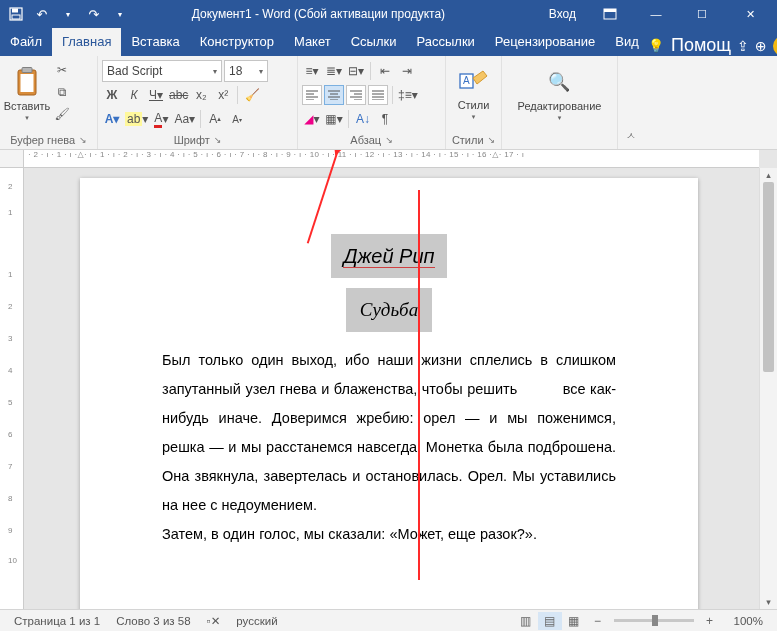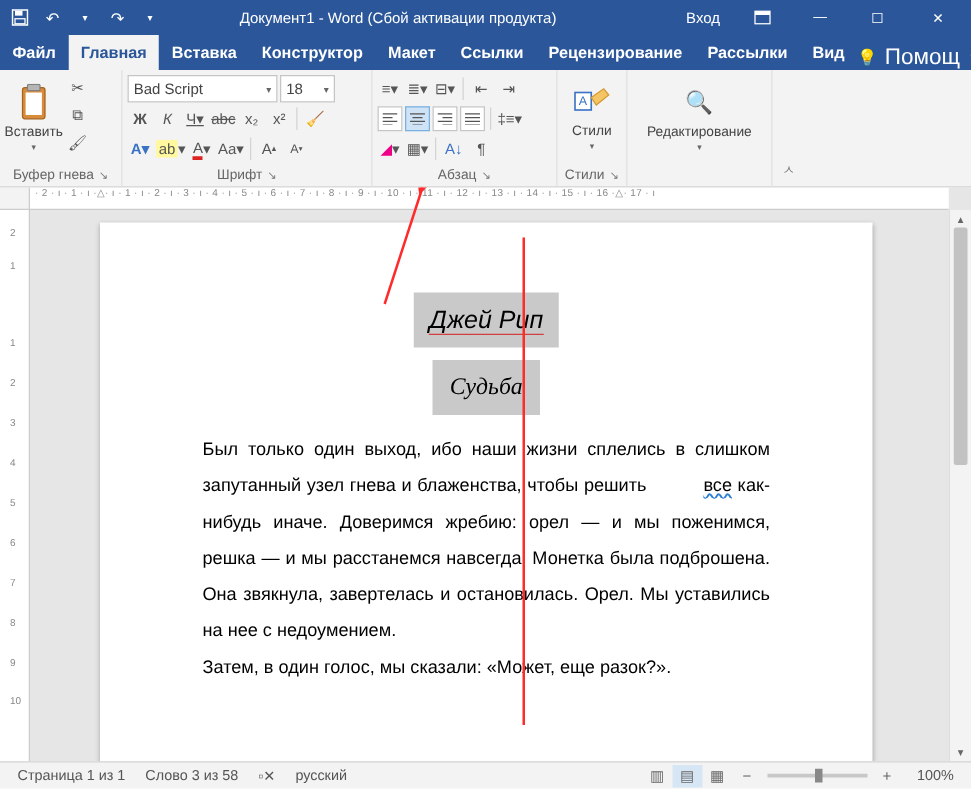--- a/index.html
+++ b/index.html
@@ -7,21 +7,21 @@
 
 .titlebar { height: 28px; background: #2b579a; display: flex; align-items: center; color: #fff; font-size: 12px; }
 .qat { display: flex; align-items: center; padding-left: 4px; gap: 2px; }
 .qat-btn { width: 24px; height: 24px; display: flex; align-items: center; justify-content: center; color: #fff; font-size: 13px; }
 .title-center { flex: 1; text-align: center; white-space: nowrap; overflow: hidden; }
 .title-right { display: flex; align-items: center; gap: 6px; padding-right: 4px; margin-left: 44px; }
 .win-btn { width: 40px; height: 28px; display: flex; align-items: center; justify-content: center; color: #fff; font-size: 11px; }
 .win-btn.close { width: 45px; }
 
 .tabs { height: 28px; background: #2b579a; display: flex; align-items: flex-end; color: #fff; font-size: 13px; }
-.tab { padding: 4px 10px 6px; height: 28px; display: flex; align-items: center; font-weight: bold; }
+.tab { padding: 4px 10px 6px; height: 28px; display: flex; align-items: center; }
 .tab.active { background: #f3f3f3; color: #2b579a; }
 .tabs-right { margin-left: auto; display: flex; align-items: center; gap: 6px; padding-right: 8px; font-size: 13px; }
 .lamp { font-size: 13px; }
 .help-txt { font-size: 18px; }
 .smiley { width: 20px; height: 20px; border-radius: 50%; background: #f5b90f; display: flex; align-items: center; justify-content: center; font-size: 11px; color: #80591d; }
 
 .ribbon { height: 94px; background: #f3f3f3; border-bottom: 1px solid #d4d4d4; display: flex; }
 .rgroup { border-right: 1px solid #e1e1e1; display: flex; flex-direction: column; }
 .rgroup-body { flex: 1; display: flex; padding: 2px 4px 0; align-items: flex-start; }
 .rgroup-label { font-size: 11px; color: #666; text-align: center; padding: 2px 0 3px; display: flex; align-items: center; justify-content: center; gap: 4px; }
@@ -52,21 +52,21 @@
 .vscroll .thumb { position: absolute; top: 14px; left: 3px; right: 3px; height: 190px; background: #c2c2c2; border-radius: 2px; }
 .vscroll .arr { position: absolute; left: 0; right: 0; height: 14px; display: flex; align-items: center; justify-content: center; font-size: 9px; color: #666; }
 
 .page { position: absolute; left: 80px; top: 28px; width: 618px; height: 600px; background: #fff; box-shadow: 0 1px 4px rgba(0,0,0,0.3); }
 .doc { padding: 56px 82px 20px 82px; font-family: 'Times New Roman', serif; font-size: 14.5px; color: #000; line-height: 2.0; }
 .hl { background: #c9c9c9; display: inline-block; padding: 0 6px; }
 .hl.t1 { font-family: 'Brush Script MT', cursive; font-style: italic; font-size: 20px; padding: 2px 12px; }
 .hl.t2 { font-family: 'Brush Script MT', cursive; font-style: italic; font-size: 19px; padding: 3px 14px; margin-top: 10px; }
 .doc-titles { text-align: center; margin-bottom: 14px; }
 .squig { border-bottom: 1.5px solid #d04040; display: inline; }
-.typo { text-decoration: underline; text-decoration-color: #2d7fd3; text-decoration-style: wavy; padding-left: 41px; }
+.typo { text-decoration-color: #2d7fd3; text-decoration-style: wavy; padding-left: 41px; }
 
 .annot-line1 { position: absolute; width: 2px; background: #ff2a2a; transform-origin: top center; }
 .annot-arrow { position: absolute; width: 0; height: 0; border-left: 5px solid transparent; border-right: 5px solid transparent; border-bottom: 10px solid #ff2a2a; }
 
 .statusbar { position: absolute; left: 0; right: 0; bottom: 0; height: 22px; background: #f3f3f3; border-top: 1px solid #d4d4d4; display: flex; align-items: center; font-size: 11.5px; color: #555; padding: 0 6px; }
 .statusbar .sitem { padding: 0 8px; }
 .statusbar .spacer { flex: 1; }
 .viewbtn { width: 24px; height: 18px; display: flex; align-items: center; justify-content: center; font-size: 12px; color: #666; }
 .zoom { display: flex; align-items: center; gap: 4px; }
 .zoom-track { width: 80px; height: 3px; background: #c8c8c8; position: relative; }
@@ -104,22 +104,22 @@
   </div>
 </div>
 
 <div class="tabs">
   <div class="tab">Файл</div>
   <div class="tab active">Главная</div>
   <div class="tab">Вставка</div>
   <div class="tab">Конструктор</div>
   <div class="tab">Макет</div>
   <div class="tab">Ссылки</div>
+  <div class="tab">Рассылки</div>
   <div class="tab">Рецензирование</div>
-  <div class="tab">Рассылки</div>
   <div class="tab">Вид</div>
   <div class="tabs-right">
     <span class="lamp">💡</span>
     <span class="help-txt">Помощ</span>
     <span style="font-size:14px">⇪</span>
     <span style="font-size:14px">⊕</span>
     <span class="smiley">••</span>
   </div>
 </div>
 

